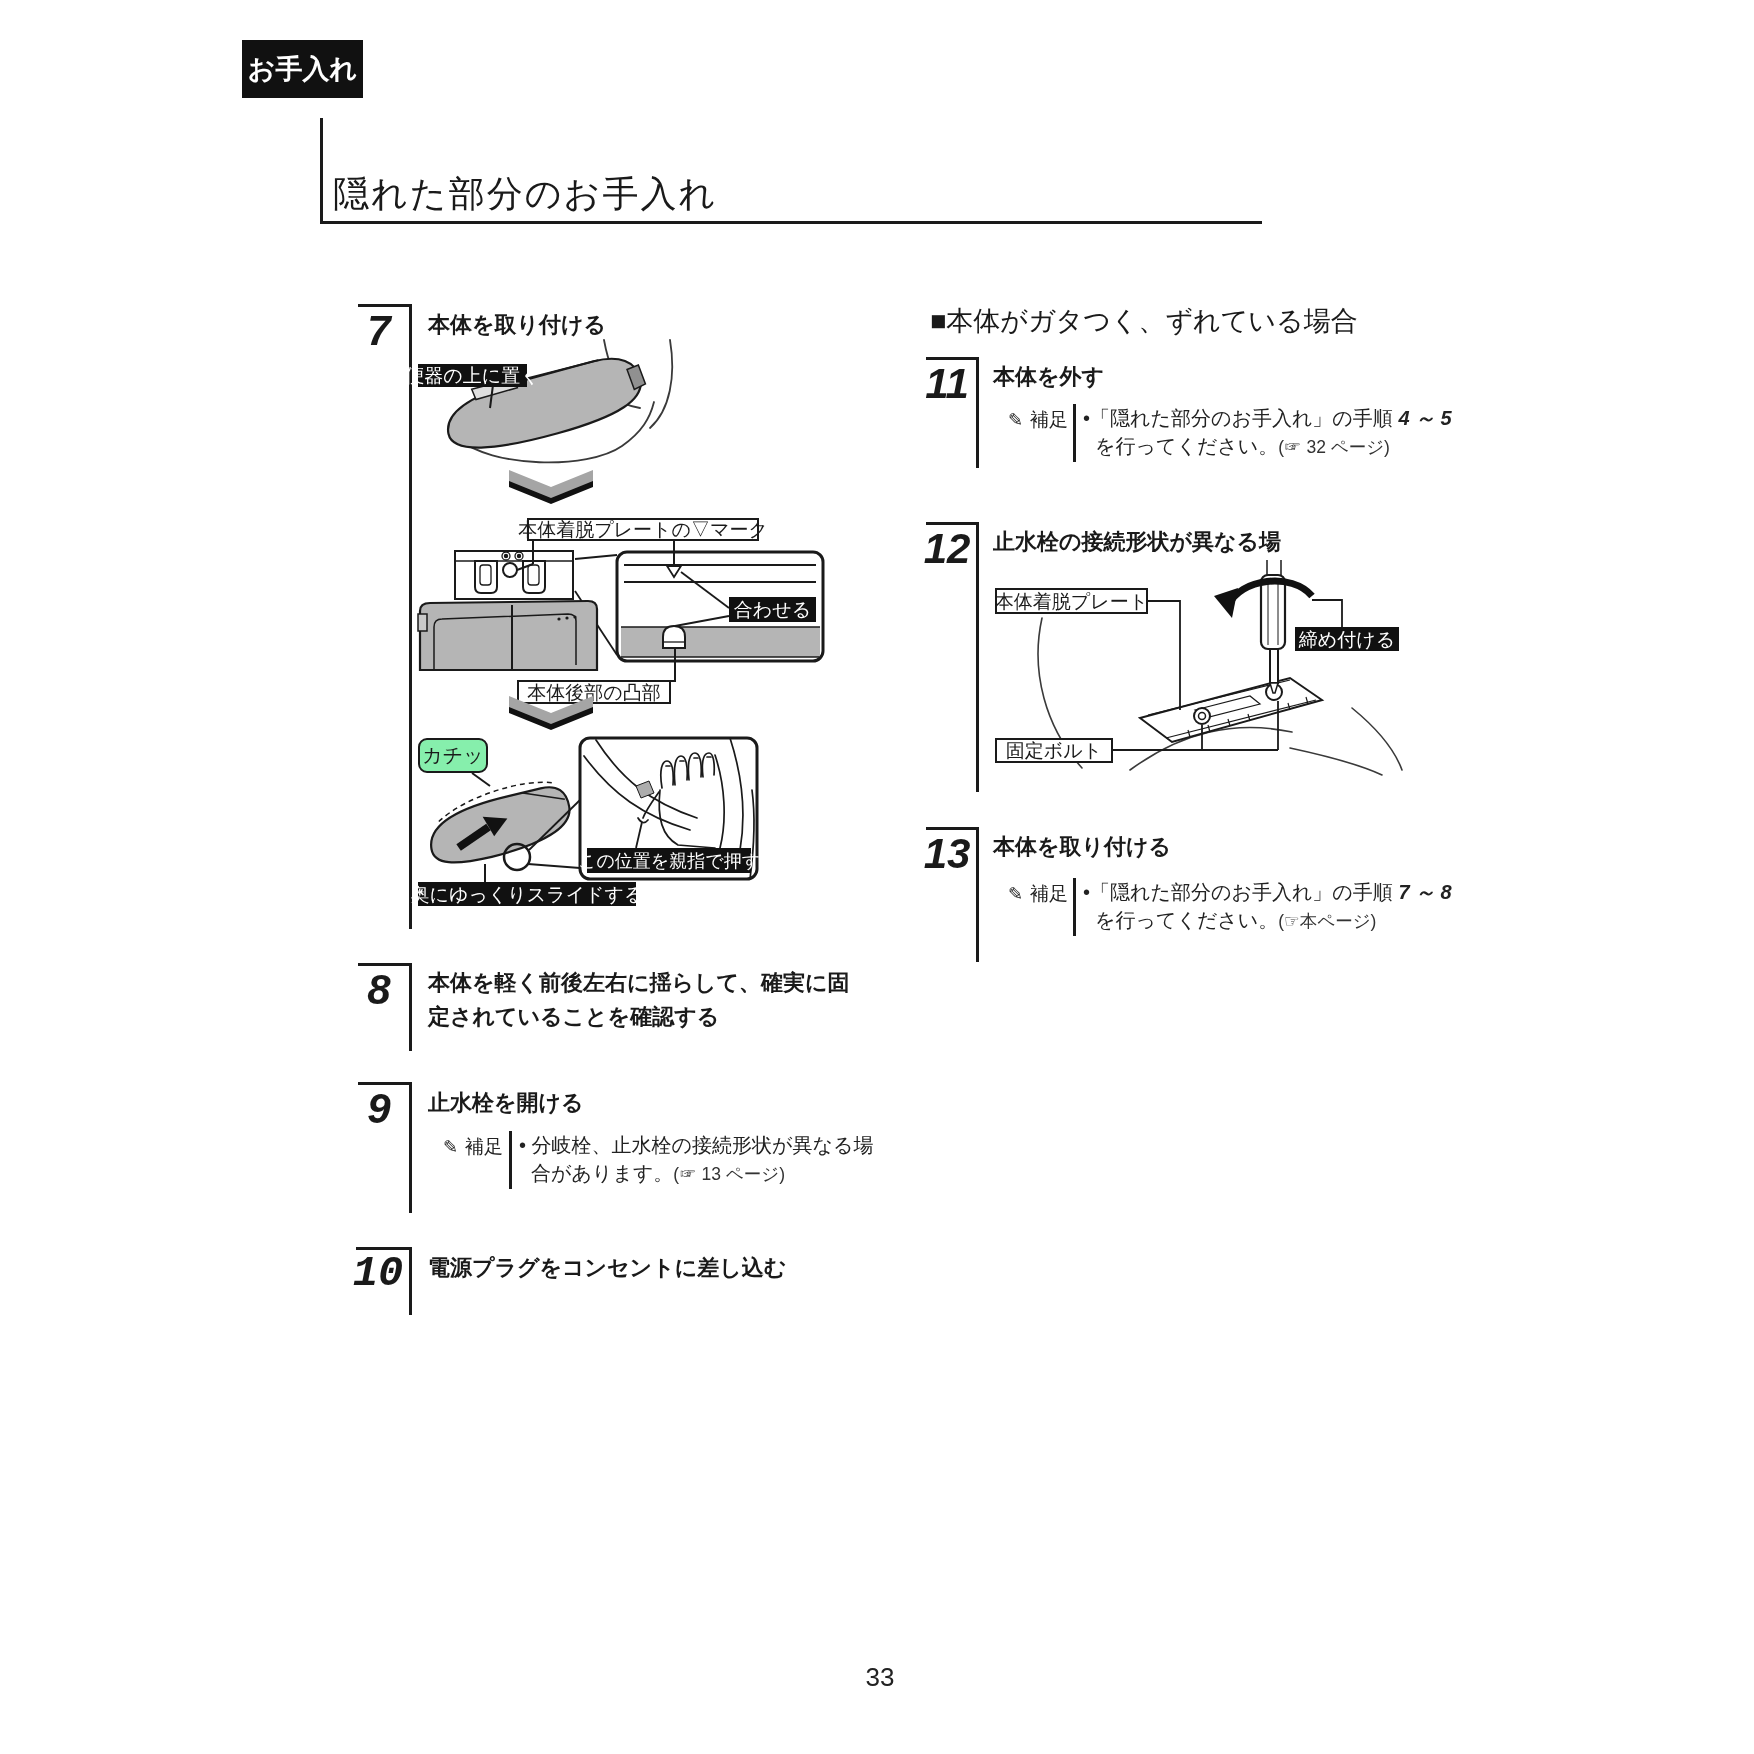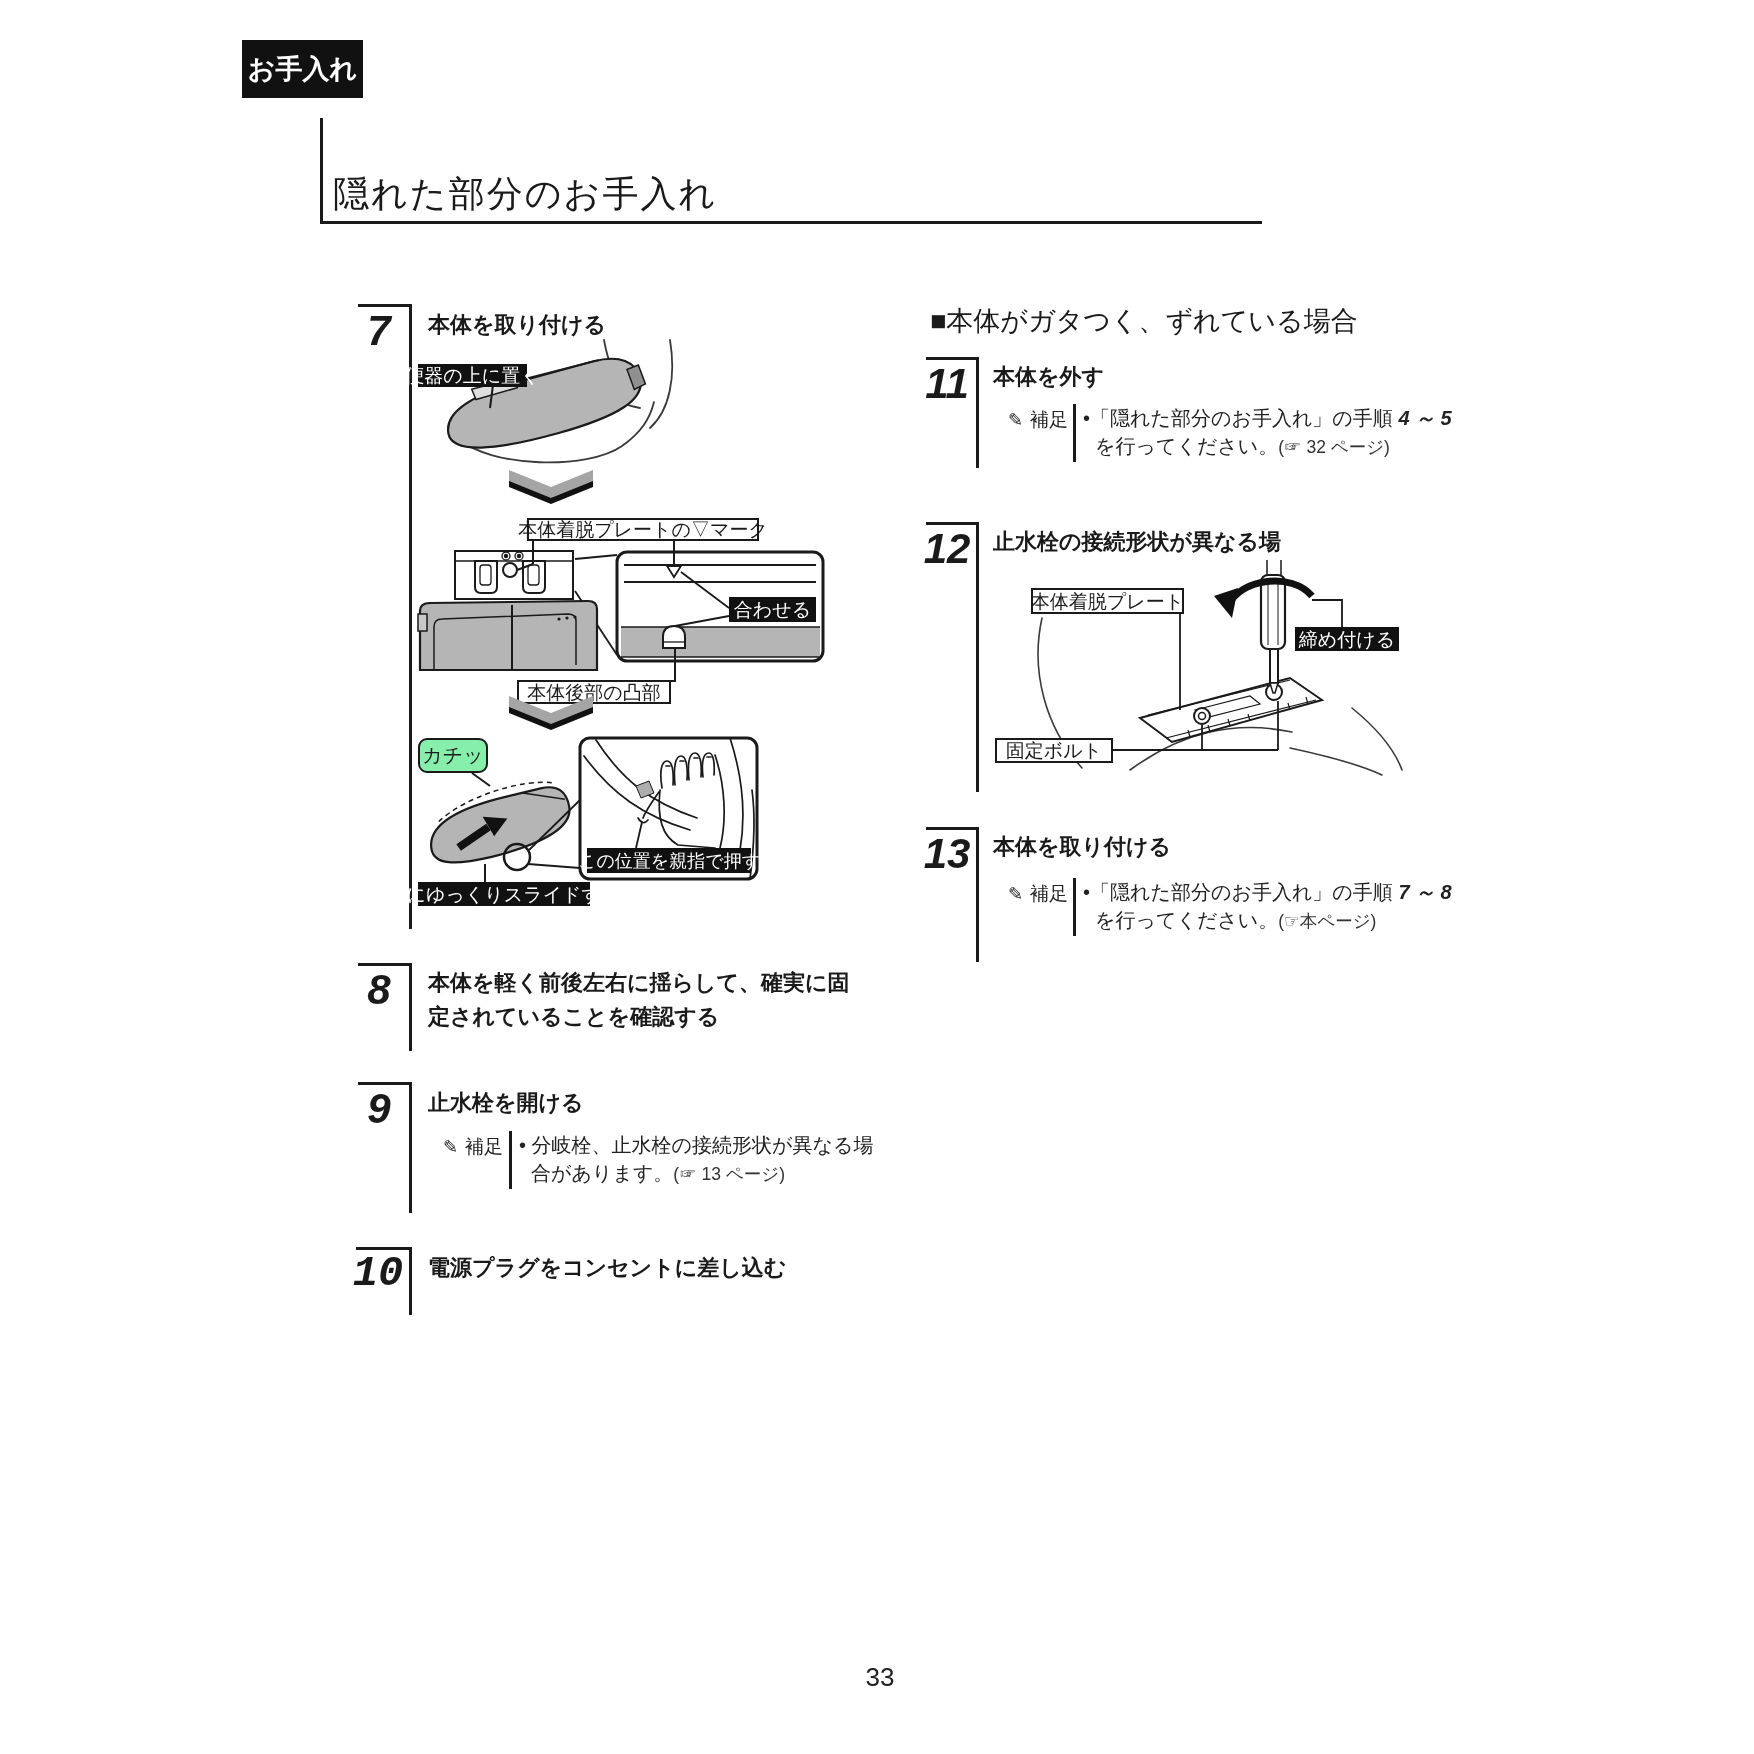--- a/index.html
+++ b/index.html
@@ -152,21 +152,21 @@
       <path d="M228,88 Q233,96 238,90"></path>
       <path d="M320,8 C332,45 336,85 330,120"></path>
       <path d="M342,60 C346,90 344,118 340,149"></path>
     </g>
     <polygon points="226,56 239,51 244,63 231,68" fill="#adadad" stroke="#1a1a1a" stroke-width="1"></polygon>
     <line x1="232" y1="92" x2="226" y2="118" stroke="#1a1a1a" stroke-width="1.8"></line>
     <line x1="75" y1="134" x2="75" y2="152" stroke="#1a1a1a" stroke-width="2"></line>
   </svg>
   <div class="bub" style="left:418px;top:738px;width:70px;height:35px;">カチッ</div>
   <div class="bl" style="left:587px;top:848px;width:164px;height:25px;font-size:18px;">この位置を親指で押す</div>
-  <div class="bl" style="left:418px;top:882px;width:172px;height:24px;">奥にゆっくりスライドする</div>
+  <div class="bl" style="left:418px;top:882px;width:218px;height:24px;">奥にゆっくりスライドする</div>
 
   <div class="tl" style="left:358px;top:963px;width:53px;"></div>
   <div class="vl" style="left:409px;top:963px;height:88px;"></div>
   <div class="num" style="left:356px;top:969px;width:46px;">8</div>
   <div class="sh" style="left:428px;top:966px;">本体を軽く前後左右に揺らして、確実に固</div>
   <div class="sh" style="left:428px;top:1000px;">定されていることを確認する</div>
 
   <div class="tl" style="left:358px;top:1082px;width:53px;"></div>
   <div class="vl" style="left:409px;top:1082px;height:131px;"></div>
   <div class="num" style="left:356px;top:1088px;width:46px;">9</div>
@@ -242,21 +242,21 @@
 
     <path d="M238,46 C250,18 302,12 322,36" fill="none" stroke="#111" stroke-width="7"></path>
     <polygon points="224,36 248,28 242,58" fill="#111"></polygon>
 
     <polyline points="158,41 190,41 190,150" fill="none" stroke="#1a1a1a" stroke-width="1.8"></polyline>
     <polyline points="322,40 352,40 352,67" fill="none" stroke="#1a1a1a" stroke-width="1.8"></polyline>
     <polyline points="123,190 288,190" fill="none" stroke="#1a1a1a" stroke-width="1.8"></polyline>
     <line x1="212" y1="190" x2="212" y2="165" stroke="#1a1a1a" stroke-width="1.8"></line>
     <line x1="288" y1="190" x2="288" y2="141" stroke="#1a1a1a" stroke-width="1.8"></line>
   </svg>
-  <div class="ol" style="left:995px;top:588px;width:153px;height:26px;margin-left:36px;">本体着脱プレート</div>
+  <div class="ol" style="left:995px;top:588px;width:153px;height:26px;">本体着脱プレート</div>
   <div class="bl" style="left:1295px;top:627px;width:104px;height:24px;">締め付ける</div>
   <div class="ol" style="left:995px;top:738px;width:118px;height:25px;">固定ボルト</div>
 
   <div class="tl" style="left:926px;top:827px;width:52px;"></div>
   <div class="vl" style="left:976px;top:827px;height:135px;"></div>
   <div class="num" style="left:922px;top:833px;width:50px;">13</div>
   <div class="sh" style="left:993px;top:830px;">本体を取り付ける</div>
   <div class="noteh" style="left:1008px;top:881px;">
     <span class="pen">✎</span>
     <span>補足</span>

